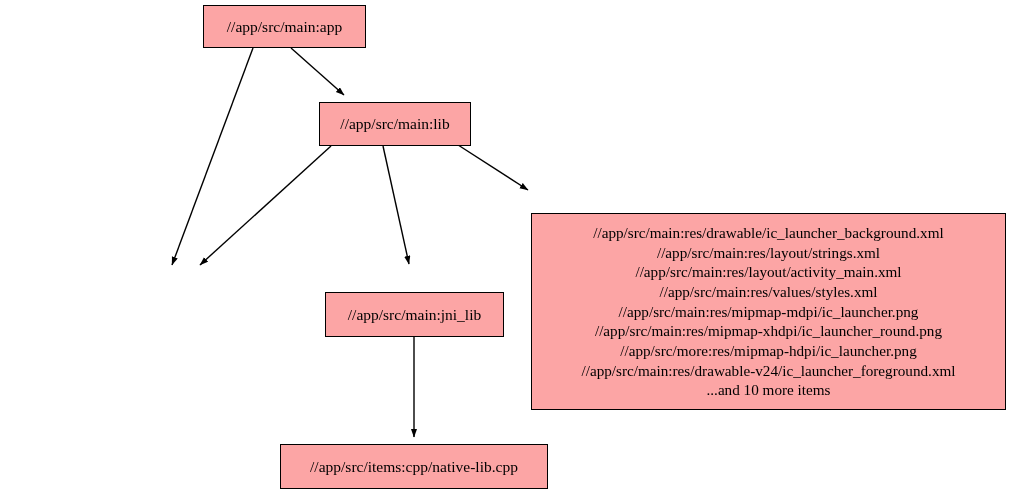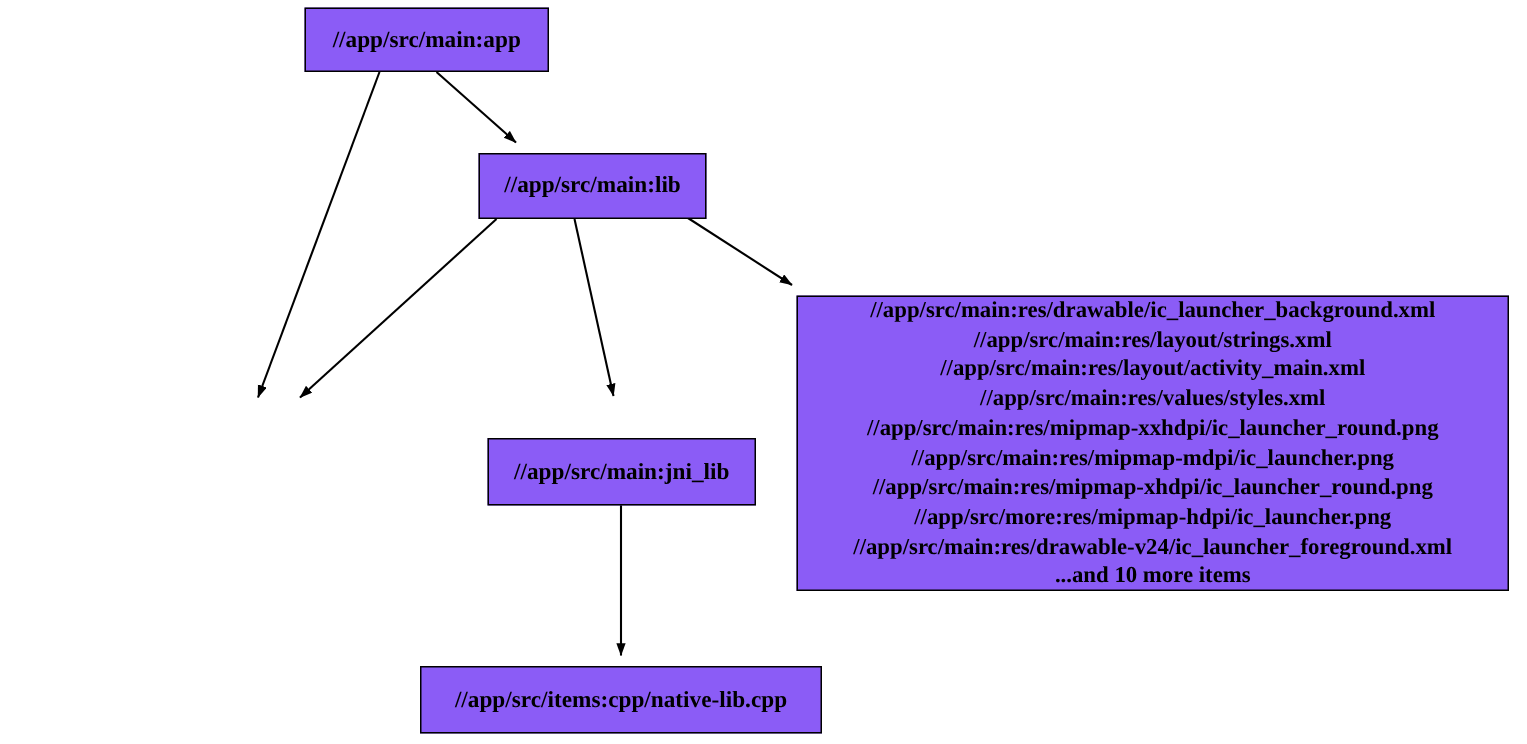--- a/index.html
+++ b/index.html
@@ -23,40 +23,40 @@
     left: 0;
     top: 0;
     width: 1018px;
     height: 496px;
     pointer-events: none;
   }
   .node {
     position: absolute;
     box-sizing: border-box;
     border: 1px solid #000000;
-    background: #8b5cf6;
+    background: #fca5a5;
     display: flex;
     align-items: center;
     justify-content: center;
     text-align: center;
     font-size: 15.5px;
     line-height: 1.0;
     white-space: nowrap;
     z-index: 2;
-    font-weight: bold;
   }
   .node-label {
     display: block;
     padding: 0 2px;
   }
   .node-multiline {
     white-space: normal;
     font-size: 15.2px;
     line-height: 19.7px;
     padding: 6px 4px;
+    margin-top: 16px;
   }
   .node-multiline .node-line {
     display: block;
     white-space: nowrap;
   }
 
   
   #node-app        { left: 203px; top: 5px;   width: 163px; height: 43px; }
   #node-lib        { left: 303px; top: 102px; width: 152px; height: 44px; margin-left: 16px; }
   #node-manifest   { left: 3px;   top: 272px; width: 301px; height: 45px; }
@@ -104,21 +104,20 @@
   <div class="node" id="node-jni">
     <span class="node-label">//app/src/main:jni_lib</span>
   </div>
 
   <div class="node node-multiline" id="node-res">
     <div>
       <span class="node-line">//app/src/main:res/drawable/ic_launcher_background.xml</span>
       <span class="node-line">//app/src/main:res/layout/strings.xml</span>
       <span class="node-line">//app/src/main:res/layout/activity_main.xml</span>
       <span class="node-line">//app/src/main:res/values/styles.xml</span>
-      <span class="node-line">//app/src/main:res/mipmap-xxhdpi/ic_launcher_round.png</span>
       <span class="node-line">//app/src/main:res/mipmap-mdpi/ic_launcher.png</span>
       <span class="node-line">//app/src/main:res/mipmap-xhdpi/ic_launcher_round.png</span>
       <span class="node-line">//app/src/more:res/mipmap-hdpi/ic_launcher.png</span>
       <span class="node-line">//app/src/main:res/drawable-v24/ic_launcher_foreground.xml</span>
       <span class="node-line">...and 10 more items</span>
     </div>
   </div>
 
   <div class="node" id="node-cpp">
     <span class="node-label">//app/src/items:cpp/native-lib.cpp</span>

